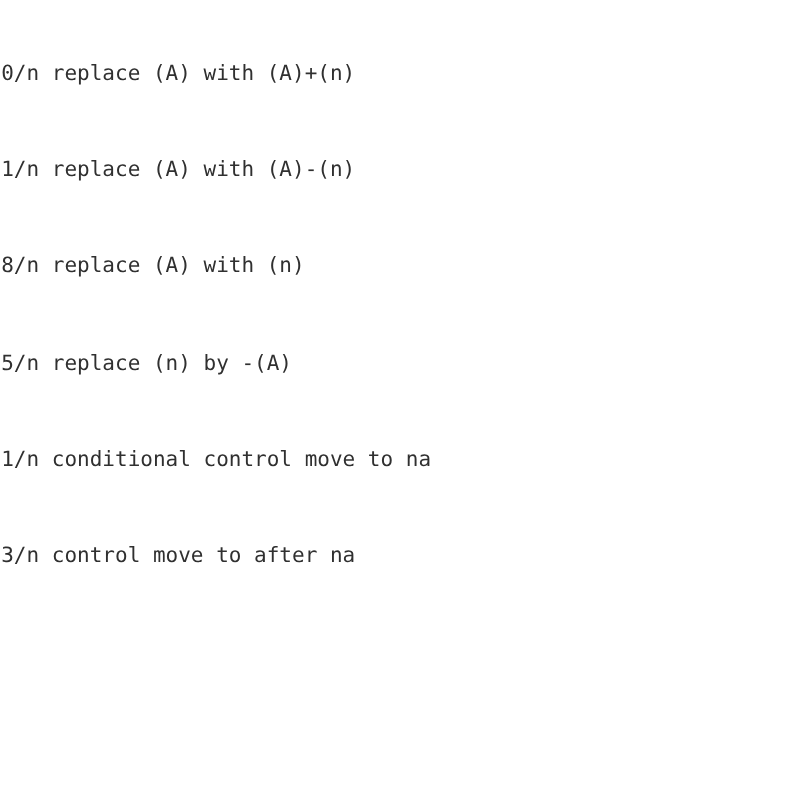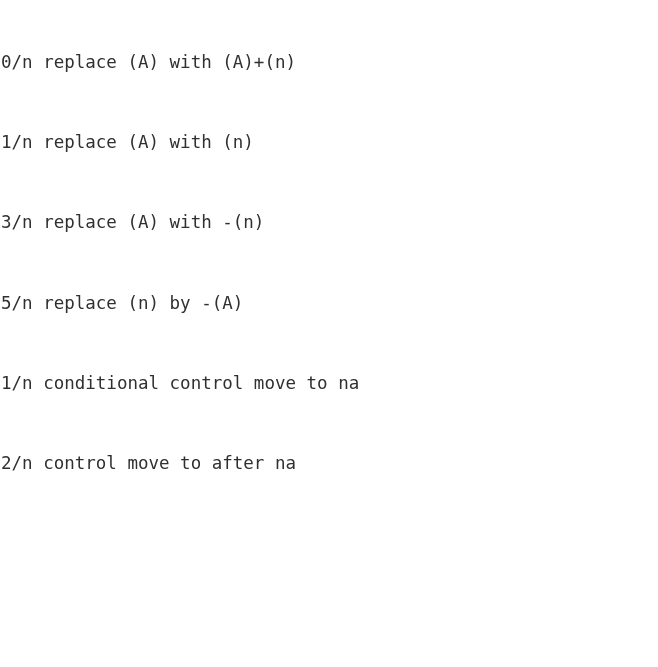--- a/index.html
+++ b/index.html
@@ -23,25 +23,25 @@
   }
   .code-line {
     height: 26.68px;
   }
 </style>
 </head>
 <body>
 
 <div class="listing">
   <div class="code-line">0/n replace (A) with (A)+(n)</div>
-  <div class="code-line">1/n replace (A) with (n)</div>
-  <div class="code-line">3/n replace (A) with -(n)</div>
+  <div class="code-line">1/n replace (A) with (A)-(n)</div>
+  <div class="code-line">8/n replace (A) with (n)</div>
   <div class="code-line">5/n replace (n) by -(A)</div>
   <div class="code-line">1/n conditional control move to na</div>
-  <div class="code-line">2/n control move to after na</div>
+  <div class="code-line">3/n control move to after na</div>
   
   
   
   
   
   
   
   
   
   

